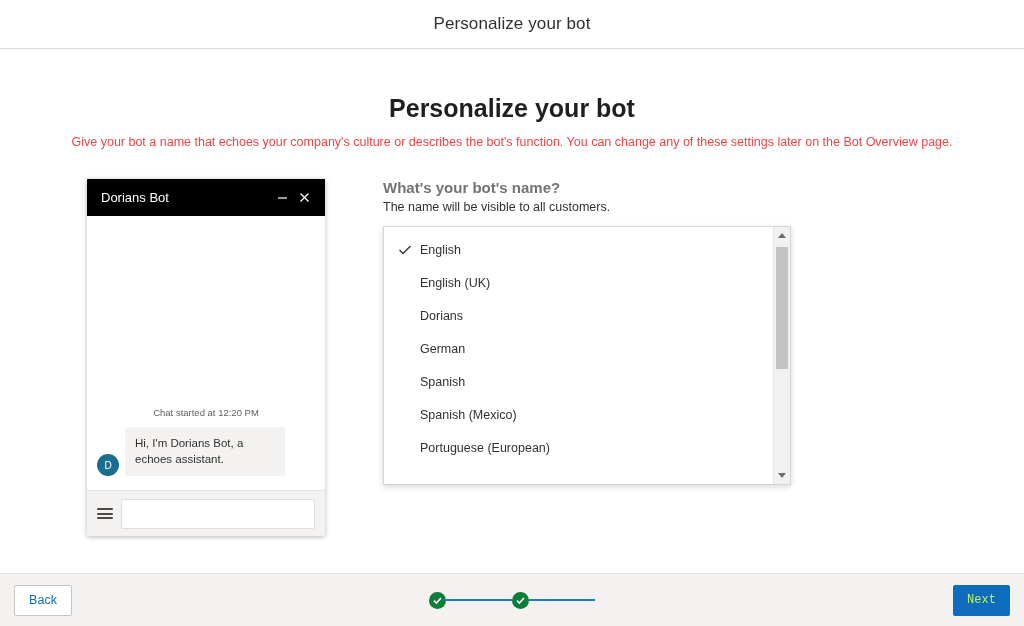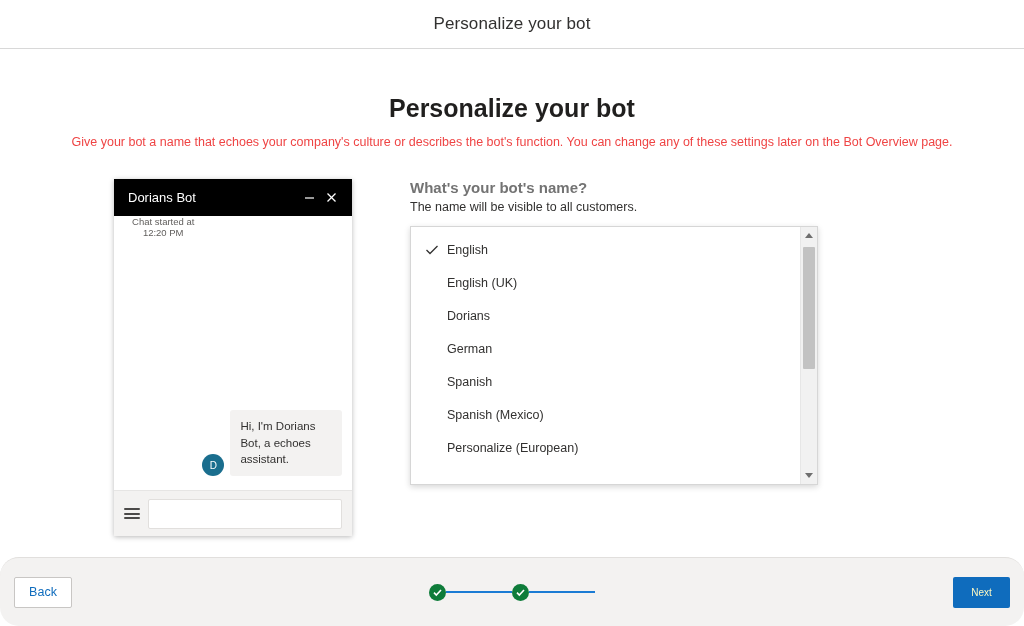--- a/index.html
+++ b/index.html
@@ -52,21 +52,21 @@
     font-size: 12.5px;
     color: #ef4444;
     margin-top: 12px;
     padding: 0 40px;
   }
 
   
   .columns {
     display: flex;
     margin-top: 30px;
-    padding-left: 114px;
+    padding-left: 87px;
   }
 
   
   .chat-widget {
     width: 238px;
     height: 357px;
     background: #ffffff;
     box-shadow: 0 1px 5px rgba(0,0,0,.28);
     display: flex;
     flex-direction: column;
@@ -94,21 +94,21 @@
     color: #ffffff;
   }
   .chat-win-btn svg { display: block; }
 
   .chat-log {
     flex: 1;
     position: relative;
     background: #ffffff;
     padding: 0 10px;
     display: flex;
-    flex-direction: row;
+    flex-direction: column;
     justify-content: flex-end;
     padding-bottom: 8px;
   }
   .chat-started {
     text-align: center;
     font-size: 9.5px;
     color: #605e5c;
     margin-bottom: 9px;
   }
   .chat-row {
@@ -303,28 +303,27 @@
     right: 2px;
     height: 122px;
     background: #c2c2c2;
     border-radius: 1px;
   }
 
   
   .footer {
     position: absolute;
     left: 0; right: 0; bottom: 0;
-    height: 69px;
+    height: 53px;
     background: #f3f2f1;
     border-top: 1px solid #e1dfdd;
     display: flex;
     align-items: center;
     padding: 0 14px;
     z-index: 10;
-    border-radius: 19px;
   }
   .btn-back {
     width: 58px;
     height: 31px;
     background: #ffffff;
     border: 1px solid #c8c6c4;
     border-radius: 2px;
     color: #0f6cbd;
     font-size: 12.5px;
     font-family: "Liberation Sans", sans-serif;
@@ -355,23 +354,23 @@
     background: #1a7bd4;
     flex: none;
   }
   .btn-next {
     margin-left: auto;
     width: 57px;
     height: 31px;
     background: #0f6cbd;
     border: none;
     border-radius: 2px;
-    color: #fef9c3;
-    font-size: 10px;
-    font-family: Liberation Sans, sans-serif;
+    color: #bef264;
+    font-size: 12px;
+    font-family: Liberation Mono, monospace;
     cursor: pointer;
   }
 </style>
 </head>
 <body>
 
 <div class="app-header">
   <div class="app-header-title">Personalize your bot</div>
 </div>
 
@@ -491,21 +490,21 @@
                 </svg>
               </span>
               <span>Spanish (Mexico)</span>
             </div>
             <div class="dd-item no-check">
               <span class="dd-check">
                 <svg width="14" height="14" viewBox="0 0 14 14">
                   <polyline points="1.5,7 5,10.5 12.5,3" fill="none" stroke="#323130" stroke-width="1.3"></polyline>
                 </svg>
               </span>
-              <span>Personalize (European)</span>
+              <span>Portuguese (European)</span>
             </div>
           </div>
         <div class="dd-scrollbar">
           <div class="sb-arrow">
               <div class="tri-up"></div>
             </div>
           <div class="sb-thumb"></div>
           <div class="sb-arrow bottom">
               <div class="tri-down"></div>
             </div>

